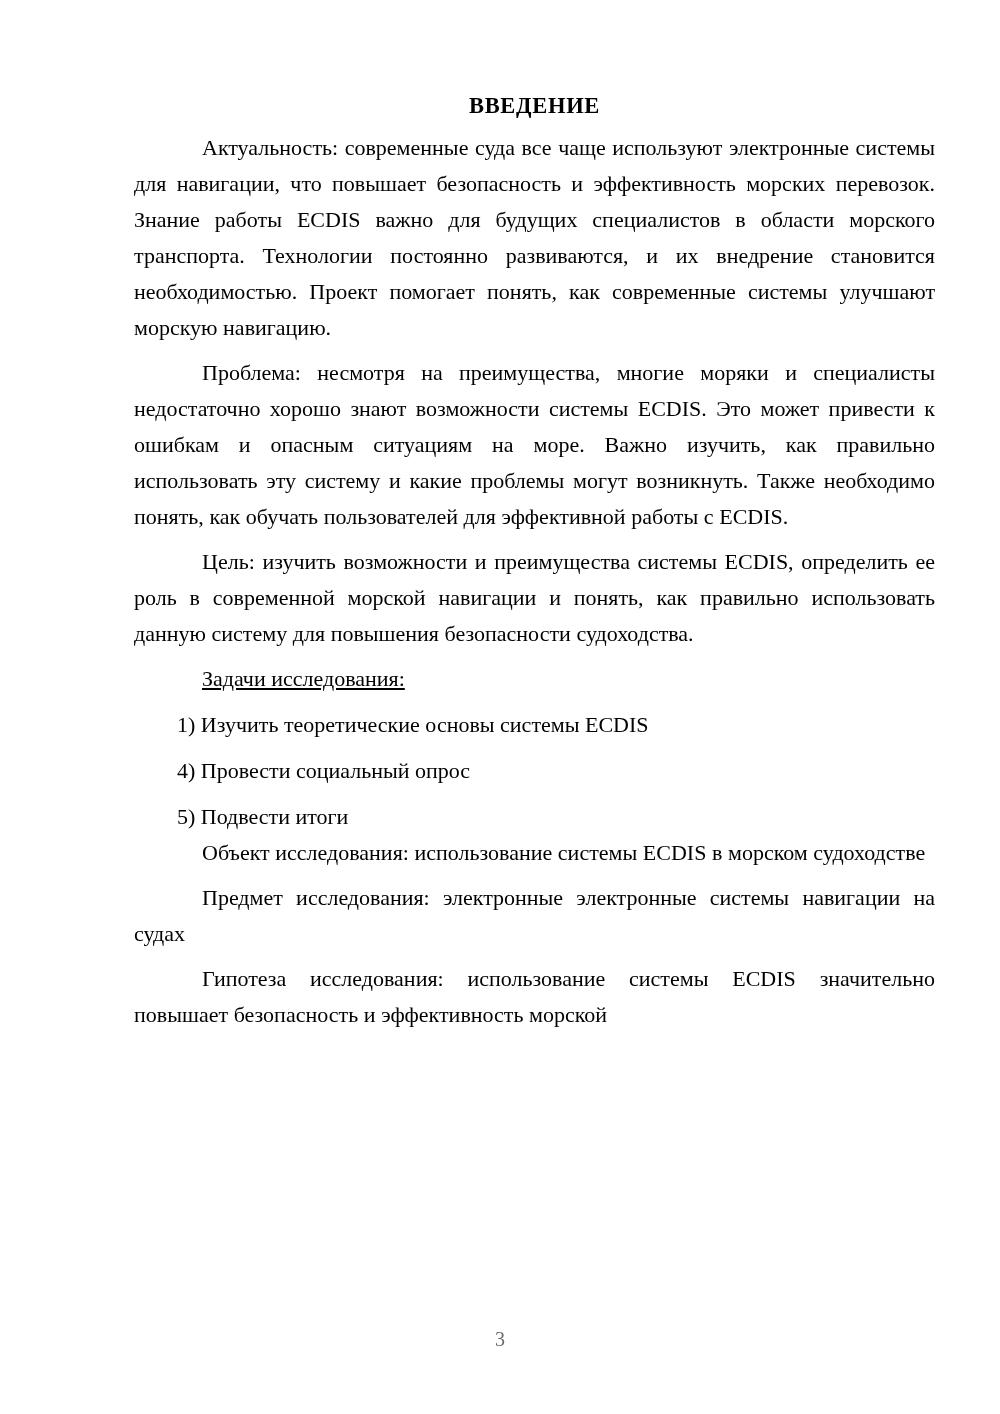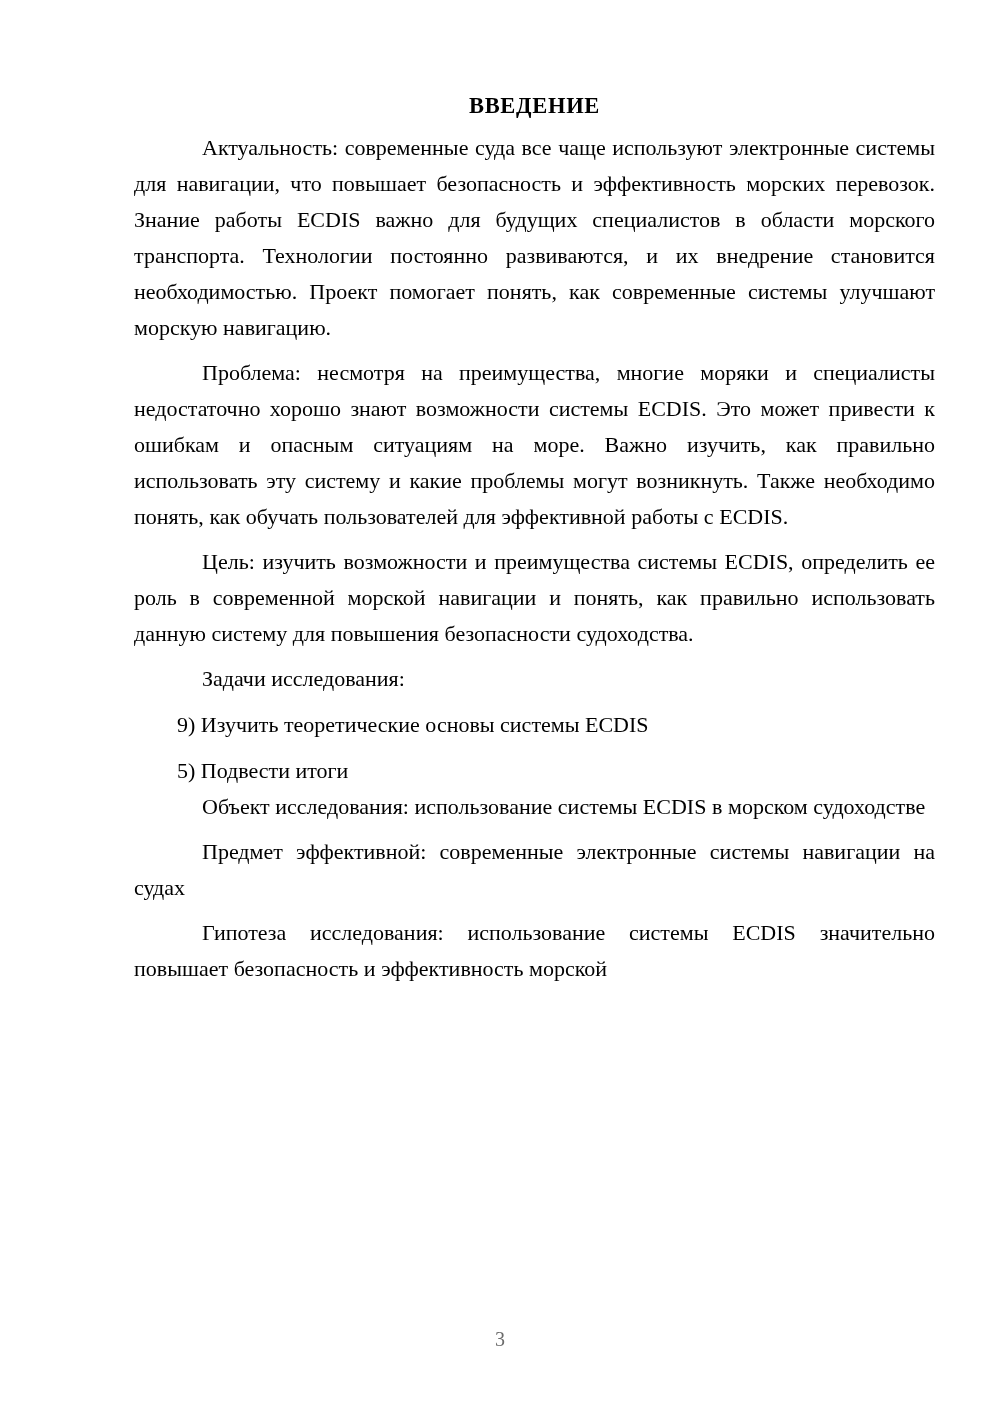--- a/index.html
+++ b/index.html
@@ -60,20 +60,21 @@
   }
   .list-item-last {
     margin-bottom: 0;
   }
   .heading-tasks {
     font-size: 22px;
     line-height: 36px;
     text-indent: 68px;
     text-align: left;
     margin: 0 0 10px 0;
+    text-decoration: underline;
   }
   .page-number {
     position: absolute;
     left: 0;
     right: 0;
     top: 1327px;
     text-align: center;
     font-size: 20px;
     line-height: 24px;
     color: #6b6b6b;
@@ -89,30 +90,31 @@
     <h1 class="doc-title">ВВЕДЕНИЕ</h1>
 
     <p class="para">Актуальность: современные суда все чаще используют электронные системы для навигации, что повышает безопасность и эффективность морских перевозок. Знание работы ECDIS важно для будущих специалистов в области морского транспорта. Технологии постоянно развиваются, и их внедрение становится необходимостью. Проект помогает понять, как современные системы улучшают морскую навигацию.</p>
 
     <p class="para">Проблема: несмотря на преимущества, многие моряки и специалисты недостаточно хорошо знают возможности системы ECDIS. Это может привести к ошибкам и опасным ситуациям на море. Важно изучить, как правильно использовать эту систему и какие проблемы могут возникнуть. Также необходимо понять, как обучать пользователей для эффективной работы с ECDIS.</p>
 
     <p class="para">Цель: изучить возможности и преимущества системы ECDIS, определить ее роль в современной морской навигации и понять, как правильно использовать данную систему для повышения безопасности судоходства.</p>
 
     <p class="heading-tasks">Задачи исследования:</p>
 
-    <p class="list-item">9) Изучить теоретические основы системы ECDIS</p>
+    <p class="list-item">1) Изучить теоретические основы системы ECDIS</p>
 
 
 
+    <p class="list-item">4) Провести социальный опрос</p>
 
     <p class="list-item list-item-last">5) Подвести итоги</p>
 
     <p class="para">Объект исследования: использование системы ECDIS в морском судоходстве</p>
 
-    <p class="para">Предмет эффективной: современные электронные системы навигации на судах</p>
+    <p class="para">Предмет исследования: электронные электронные системы навигации на судах</p>
 
     <p class="para">Гипотеза исследования: использование системы ECDIS значительно повышает безопасность и эффективность морской</p>
 
   </div>
 
   <div class="page-number">3</div>
 
 </div>
 
 </body></html>

